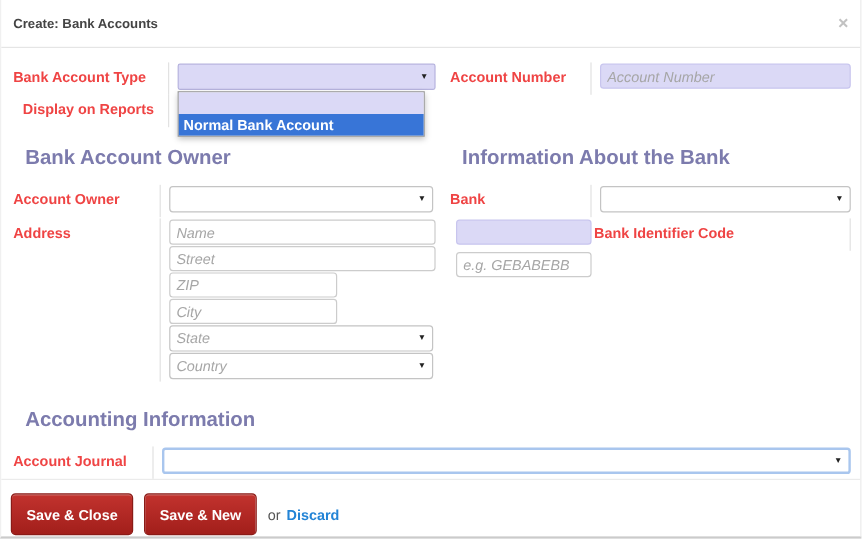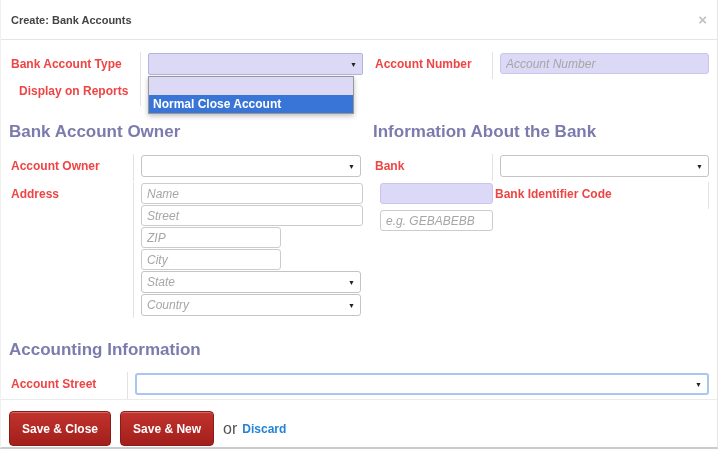--- a/index.html
+++ b/index.html
@@ -42,30 +42,30 @@
   .dropopt.hl { background:#3875d7; color:#fff; font-weight:bold; }
   
   .tinput { height:21px; width:100%; border:1px solid #ccc; border-radius:3px; padding:0 5px; font-size:12px;
             font-family:inherit; color:#333; background:#fff; display:block; }
   .tinput::placeholder { color:#a6a6a6; font-style:italic; }
   .tinput.lav { background:#dbd9f6; border-color:#c8c5ee; }
   .stack .tinput, .stack .sel { margin-bottom:1px; }
   .w117 { width:140px; }
   
   .sections { display:grid; grid-template-columns:354px 1fr; column-gap:10px; margin-top:2px; }
-  .sec-h { font-size:17px; font-weight:bold; color:#7c7bad; margin:14px 0 12px; }
+  .sec-h { font-size:17px; font-weight:bold; color:#7c7bad; margin:14px 12px 12px; }
   .mb4 { margin-bottom:4px; }
   .acct-h { margin-top:22px; }
   .journal-row { margin-top:6px; }
   
   .ftr { flex:0 0 46px; border-top:1px solid #ebebeb; padding:11px 8px; display:flex; align-items:center; }
   .btn-red { height:35px; padding:0 12px; background:linear-gradient(#c2332e,#a21f1b); border:1px solid #8a1b17;
              border-radius:4px; color:#fff; font-weight:bold; font-size:12px; font-family:inherit; cursor:pointer;
              box-shadow:inset 0 1px 0 rgba(255,255,255,.28); margin-right:9px; }
-  .or-txt { font-size:16px; color:#555; margin:0 5px 0 0; }
+  .or-txt { font-size:12px; color:#555; margin:0 5px 0 0; }
   .lnk-discard { font-size:12px; font-weight:bold; color:#2384d6; text-decoration:none; cursor:pointer; }
 </style>
 </head>
 <body>
 
 <div class="modal">
 
   <div class="hdr">
     <span class="hdr-title">Create: Bank Accounts</span>
     <span class="hdr-close">×</span>
@@ -77,21 +77,21 @@
 
       <div class="ftable cols-topleft">
         <div class="flab">Bank Account Type</div>
         <div class="fval">
           <div class="sel lav">
             <span></span>
             <span class="arr">▼</span>
           </div>
           <div class="droplist">
             <div class="dropopt empty"></div>
-            <div class="dropopt hl">Normal Close Account</div>
+            <div class="dropopt hl">Normal Bank Account</div>
           </div>
         </div>
         <div class="flab indent">Display on Reports</div>
         <div class="fval"></div>
       </div>
 
       <div class="ftable cols-bank">
         <div class="flab">Account Number</div>
         <div class="fval">
           <input class="tinput lav" type="text" placeholder="Account Number" style="">
@@ -146,21 +146,21 @@
           <div class="fval">
             <input class="tinput" type="text" placeholder="e.g. GEBABEBB" style="">
           </div>
         </div>
       </div>
     </div>
 
     <div>
       <div class="sec-h acct-h">Accounting Information</div>
       <div class="ftable cols-journal journal-row">
-        <div class="flab">Account Street</div>
+        <div class="flab">Account Journal</div>
         <div class="fval">
           <div class="sel focusblue">
             <span></span>
             <span class="arr">▼</span>
           </div>
         </div>
       </div>
     </div>
   </div>
 

